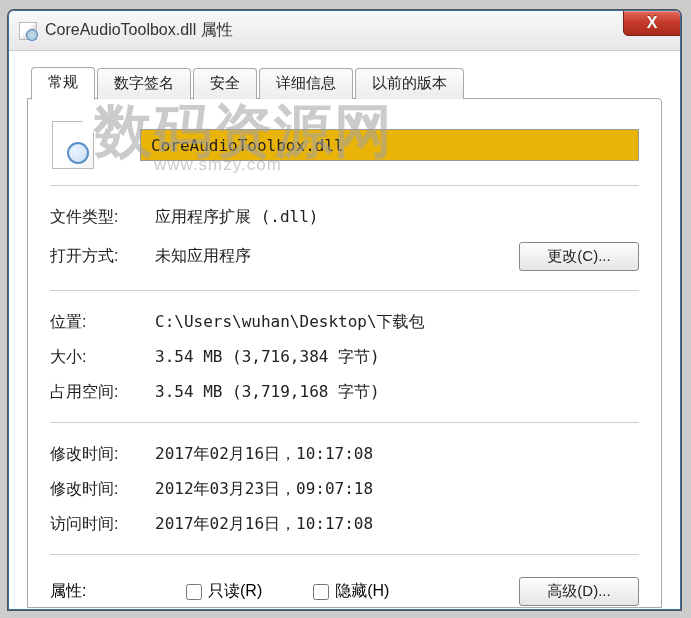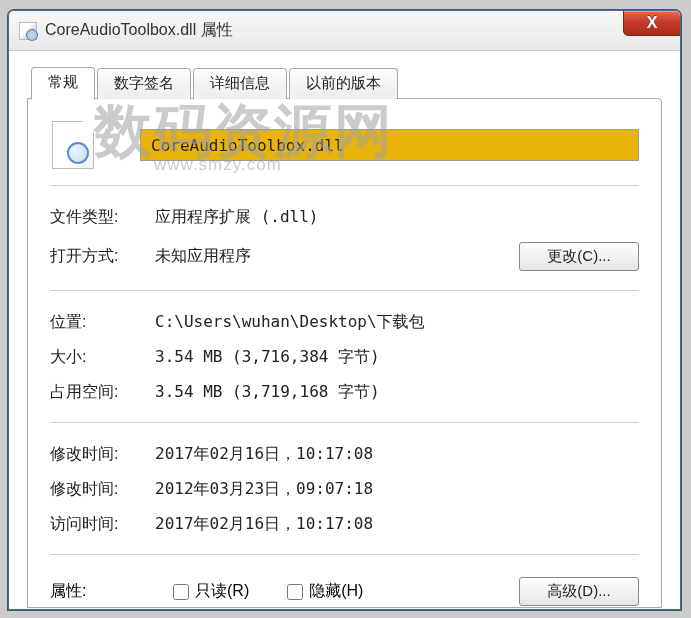--- a/index.html
+++ b/index.html
@@ -214,21 +214,21 @@
       box-shadow: inset 0 1px 0 rgba(255,255,255,.8);
       min-width: 120px;
       text-align: center;
     }
 
     .attr-row {
       display: flex;
       align-items: center;
       padding: 8px 0 0 0;
       font-size: 16px;
-      gap: 18px;
+      gap: 31px;
     }
 
     .chk {
       display: inline-flex;
       align-items: center;
       gap: 6px;
     }
     .chk input {
       width: 16px;
       height: 16px;
@@ -273,20 +273,21 @@
   <div class="client">
 
     <div class="watermark">
       <span>数码资源网</span>
       <span class="sub">www.smzy.com</span>
     </div>
 
     <div class="tabs">
       <div class="tab active">常规</div>
       <div class="tab">数字签名</div>
+      <div class="tab">安全</div>
       <div class="tab">详细信息</div>
       <div class="tab">以前的版本</div>
     </div>
 
     <div class="tab-panel">
 
       <div class="header-row">
         <div class="file-icon">
             <span class="gear-dot"></span>
           </div>

